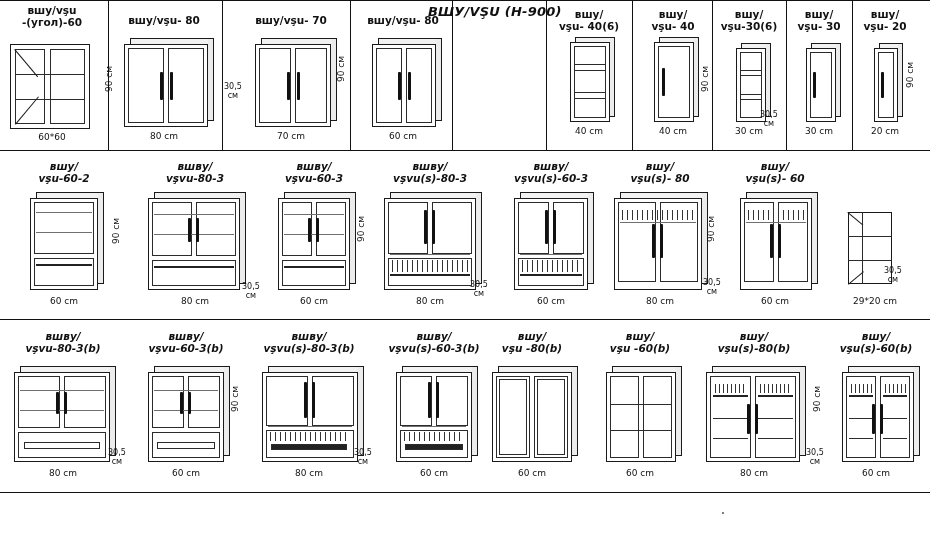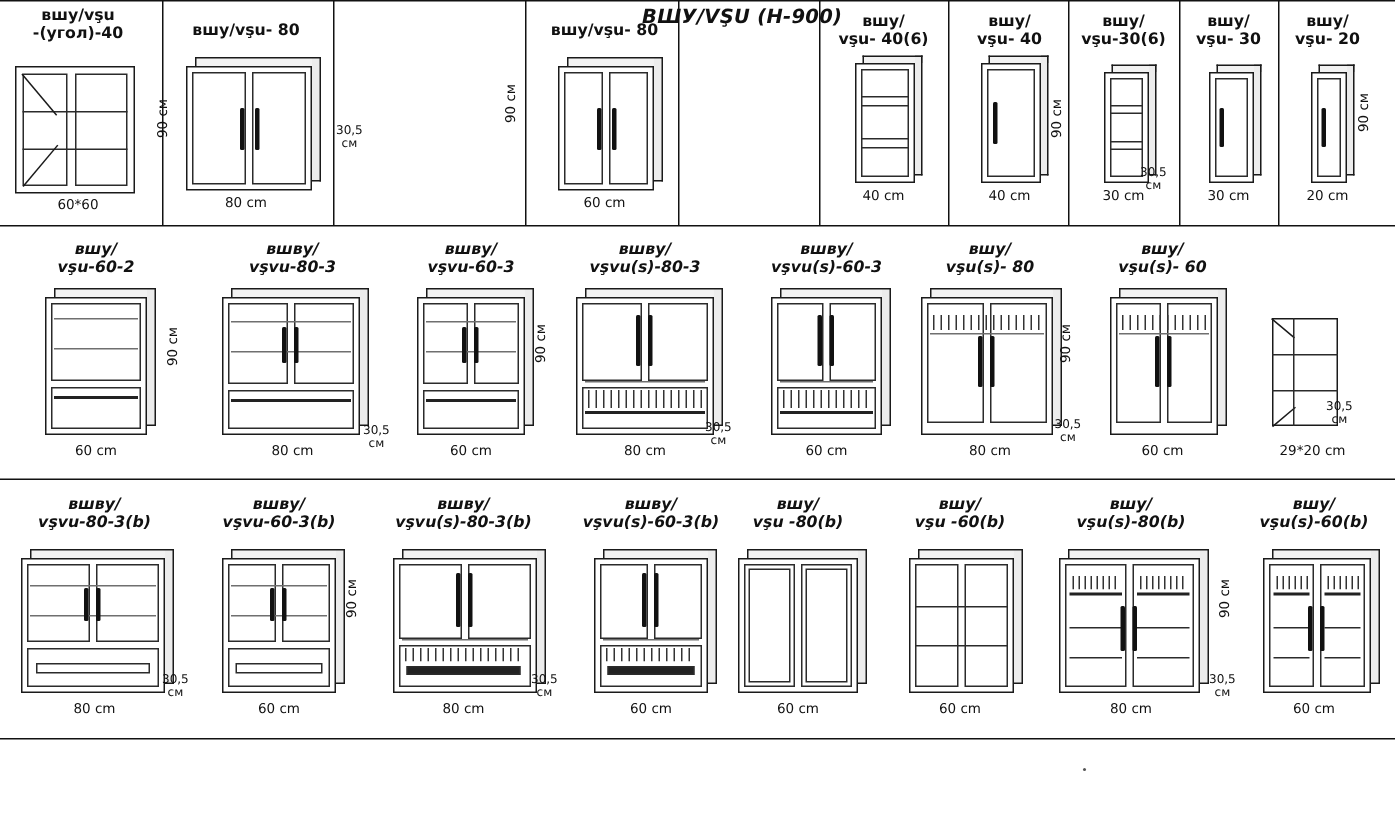--- a/index.html
+++ b/index.html
@@ -72,21 +72,21 @@
 
   <div class="hrule" style="top:0px;"></div>
   <div class="hrule" style="top:150px;"></div>
   <div class="hrule" style="top:319px;"></div>
   <div class="hrule" style="top:492px;"></div>
 
   <div class="title">ВШУ/VŞU  (H-900)</div>
 
   <div class="cell" style="left:2px;top:4px;width:100px;height:142px;">
     <div class="lbl" style="top:0px;">вшу/vşu
--(угол)-40</div>
+-(угол)-60</div>
     <div class="cab" style="left:8px;top:40px;width:80px;height:85px;">
       <div class="front"></div>
       <div class="inner" style="left:5px;top:5px;width:30px;height:75px;"></div>
       <div class="inner" style="left:40px;top:5px;width:35px;height:75px;"></div>
       <div class="hline" style="left:5px;top:30px;width:70px;"></div>
       <div class="hline" style="left:5px;top:55px;width:70px;"></div>
       <div class="diag" style="left:5px;top:5px;width:36px;transform:rotate(50deg);"></div>
       <div class="diag" style="left:5px;top:80px;width:36px;transform:rotate(-50deg);"></div>
     </div>
     <div class="wlbl" style="top:128px;">60*60</div>
@@ -102,20 +102,33 @@
       <div class="inner" style="left:4px;top:4px;width:36px;height:75px;"></div>
       <div class="inner" style="left:44px;top:4px;width:36px;height:75px;"></div>
       <div class="handle" style="left:36px;top:28px;height:28px;"></div>
       <div class="handle" style="left:46px;top:28px;height:28px;"></div>
     </div>
     <div class="wlbl" style="top:117px;">80 cm</div>
   </div>
   <div class="hlbl" style="left:104px;top:66px;">90 см</div>
   <div class="vrule" style="left:222px;top:0;height:150px;"></div>
 
+  <div class="cell" style="left:245px;top:14px;width:92px;height:130px;">
+    <div class="lbl" style="top:0px;">вшу/vşu- 70</div>
+    <div class="cab" style="left:10px;top:30px;width:76px;height:83px;">
+      <div class="topface" style="left:6px;top:-6px;width:76px;height:6px;"></div>
+      <div class="sideface" style="left:76px;top:-6px;width:6px;height:83px;"></div>
+      <div class="front"></div>
+      <div class="inner" style="left:4px;top:4px;width:32px;height:75px;"></div>
+      <div class="inner" style="left:40px;top:4px;width:32px;height:75px;"></div>
+      <div class="handle" style="left:32px;top:28px;height:28px;"></div>
+      <div class="handle" style="left:42px;top:28px;height:28px;"></div>
+    </div>
+    <div class="wlbl" style="top:117px;">70 cm</div>
+  </div>
   <div class="hlbl" style="left:336px;top:56px;">90 см</div>
   <div class="vrule" style="left:350px;top:0;height:150px;"></div>
 
   <div class="cell" style="left:358px;top:14px;width:90px;height:130px;">
     <div class="lbl" style="top:0px;">вшу/vşu- 80</div>
     <div class="cab" style="left:14px;top:30px;width:64px;height:83px;">
       <div class="topface" style="left:6px;top:-6px;width:64px;height:6px;"></div>
       <div class="sideface" style="left:64px;top:-6px;width:6px;height:83px;"></div>
       <div class="front"></div>
       <div class="inner" style="left:4px;top:4px;width:26px;height:75px;"></div>

